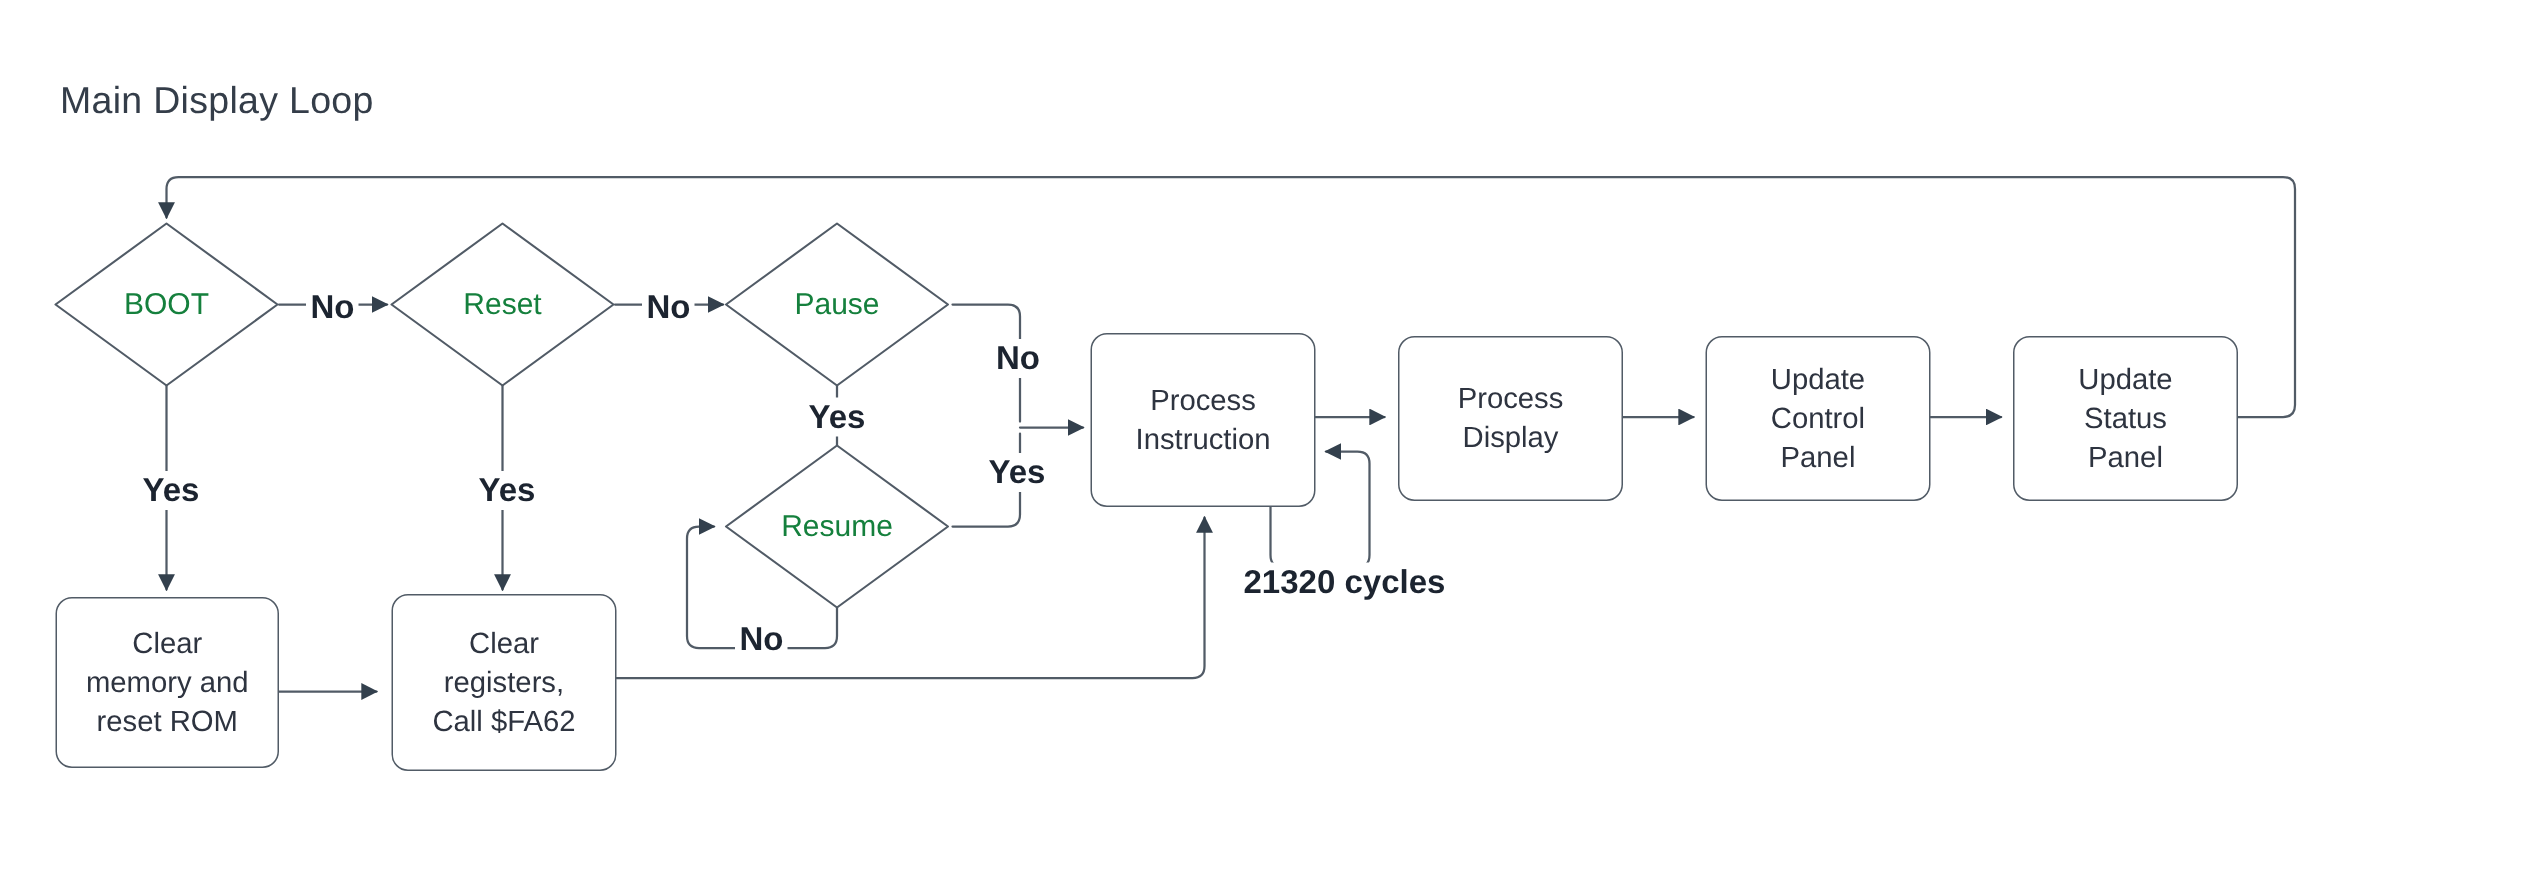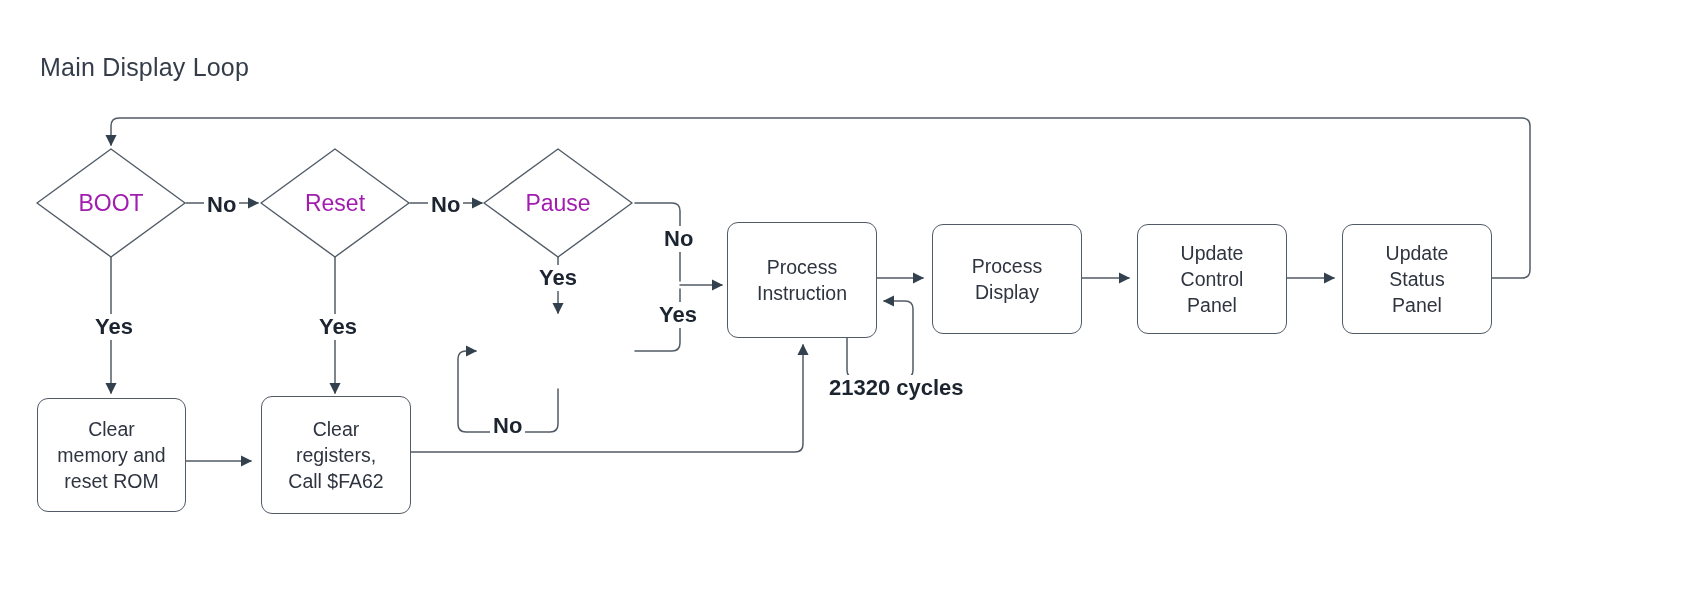--- a/index.html
+++ b/index.html
@@ -24,21 +24,21 @@
   .box{
     border:1.4px solid #515b66;border-radius:11px;background:#ffffff;
     font-size:19.5px;line-height:1.35;color:#2e3440;
   }
 
   .diamond-wrap{position:absolute;}
   .diamond-wrap svg{position:absolute;left:0;top:0;overflow:visible;}
   .diamond-label{
     position:absolute;left:0;top:0;width:100%;height:100%;
     display:flex;align-items:center;justify-content:center;
-    font-size:23px;color:#a21caf;pointer-events:none;
+    font-size:20px;color:#15803d;pointer-events:none;
   }
 
   .edge-label{
     position:absolute;font-size:22px;font-weight:bold;color:#1c2430;
     background:#ffffff;padding:0 3px;white-space:nowrap;
     display:flex;align-items:center;justify-content:center;
   }
 </style>
 </head>
 <body>
@@ -103,20 +103,26 @@
     <div class="diamond-label">Reset</div>
   </div>
 
   <div class="diamond-wrap" style="left:483px;top:148px;width:150px;height:110px;">
     <svg width="150" height="110" viewBox="0 0 150 110" xmlns="http://www.w3.org/2000/svg">
       <polygon points="75,1 149,55 75,109 1,55" fill="#ffffff" stroke="#515b66" stroke-width="1.4" stroke-linejoin="round"></polygon>
     </svg>
     <div class="diamond-label">Pause</div>
   </div>
 
+  <div class="diamond-wrap" style="left:483px;top:296px;width:150px;height:110px;">
+    <svg width="150" height="110" viewBox="0 0 150 110" xmlns="http://www.w3.org/2000/svg">
+      <polygon points="75,1 149,55 75,109 1,55" fill="#ffffff" stroke="#515b66" stroke-width="1.4" stroke-linejoin="round"></polygon>
+    </svg>
+    <div class="diamond-label">Resume</div>
+  </div>
 
   <div class="node box" style="left:37px;top:398px;width:149px;height:114px;">Clear<br>memory and<br>reset ROM</div>
 
   <div class="node box" style="left:261px;top:396px;width:150px;height:118px;">Clear<br>registers,<br>Call $FA62</div>
 
   <div class="node box" style="left:727px;top:222px;width:150px;height:116px;">Process<br>Instruction</div>
 
   <div class="node box" style="left:932px;top:224px;width:150px;height:110px;">Process<br>Display</div>
 
   <div class="node box" style="left:1137px;top:224px;width:150px;height:110px;">Update<br>Control<br>Panel</div>

